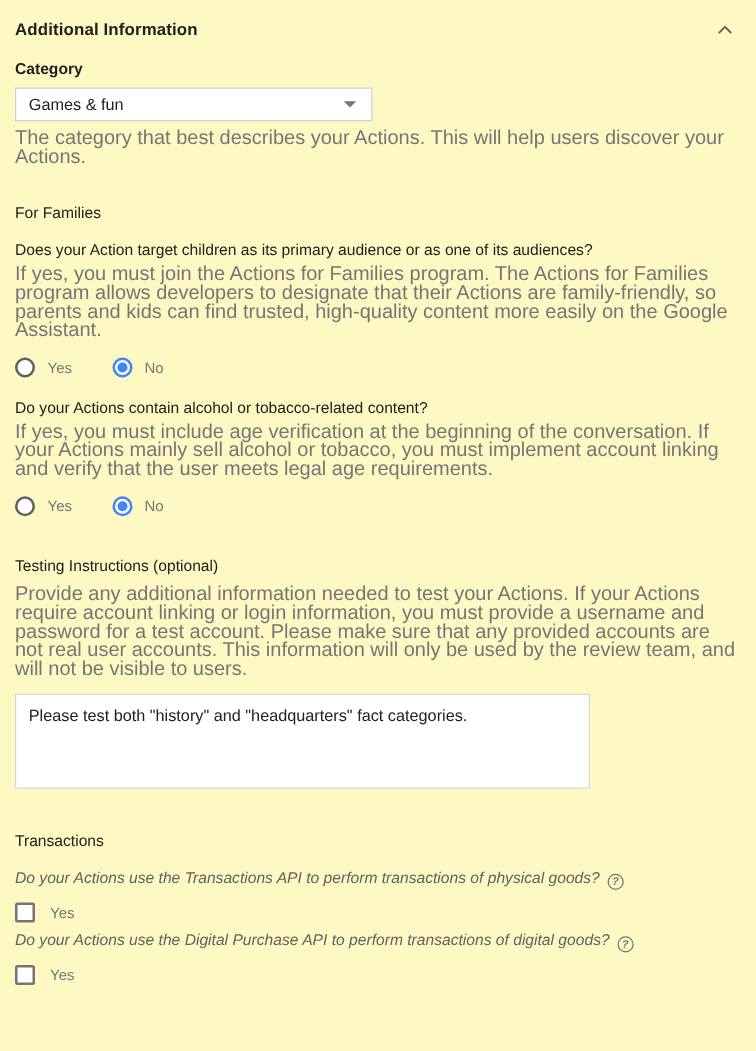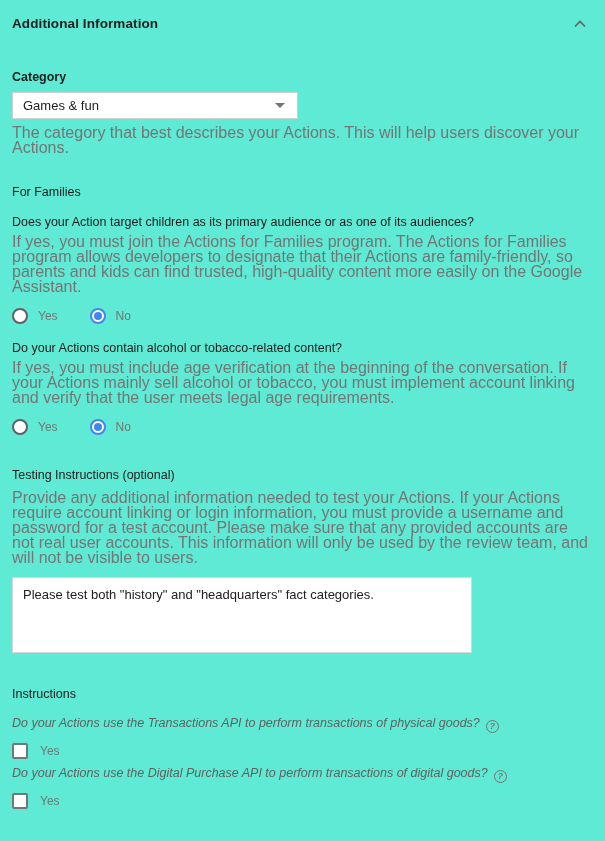--- a/index.html
+++ b/index.html
@@ -5,21 +5,21 @@
   * { margin:0; padding:0; box-sizing:border-box; }
   html,body { background:#fff; }
   body {
     font-family:"Liberation Sans","DejaVu Sans",sans-serif;
     color:#212121;
     -webkit-font-smoothing:antialiased;
   }
   .container {
     width:605px; height:841px;
     padding:14px 13px 0 12px;
-    background:#5eead4;
+    background:#fef9c3;
     overflow:hidden;
   }
   
   .header-row { display:flex; justify-content:space-between; align-items:center; height:18px; }
   .section-title { font-size:13.5px; font-weight:bold; color:#212121; letter-spacing:0.1px; }
   .collapse-btn { width:24px; height:18px; display:flex; align-items:center; justify-content:center; cursor:pointer; border:none; background:none; }
 
   
   .field-label { font-size:12.5px; font-weight:bold; color:#212121; }
   .sub-heading { font-size:12.5px; font-weight:normal; color:#212121; }
@@ -74,21 +74,21 @@
   
   .textarea {
     margin-top:12px; width:460px; height:76px;
     border:1px solid #d6d6d6; background:#fff;
     font-family:"Liberation Sans","DejaVu Sans",sans-serif;
     font-size:13px; color:#212121;
     padding:9px 10px; resize:none; line-height:16px;
   }
 
   
-  .mt-cat { margin-top:38px; }
+  .mt-cat { margin-top:16px; }
   .mt-select-helper { margin-top:6px; }
   .mt-section { margin-top:30px; }
   .mt-section-lg { margin-top:32px; }
   .mt-q { margin-top:16px; }
   .mt-q-sm { margin-top:15px; }
   .mt-q2 { margin-top:6px; }
   .mt-helper { margin-top:4px; }
   .mt-helper-lg { margin-top:8px; }
 </style>
 </head>
@@ -152,21 +152,21 @@
       <span class="radio-label">No</span>
     </div>
   </div>
 
   
   <div class="sub-heading mt-section-lg">Testing Instructions (optional)</div>
   <div class="helper mt-helper-lg">Provide any additional information needed to test your Actions. If your Actions require account linking or login information, you must provide a username and password for a test account. Please make sure that any provided accounts are not real user accounts. This information will only be used by the review team, and will not be visible to users.</div>
   <textarea class="textarea" style="">Please test both "history" and "headquarters" fact categories.</textarea>
 
   
-  <div class="sub-heading mt-section">Instructions</div>
+  <div class="sub-heading mt-section">Transactions</div>
   <div class="question plain mt-q-sm">
     <span>Do your Actions use the Transactions API to perform transactions of physical goods?</span><span class="help-icon">?</span>
   </div>
   <div class="checkbox-row">
     <span class="checkbox"></span>
     <span class="checkbox-label">Yes</span>
   </div>
   <div class="question plain mt-q2">
     <span>Do your Actions use the Digital Purchase API to perform transactions of digital goods?</span><span class="help-icon">?</span>
   </div>

